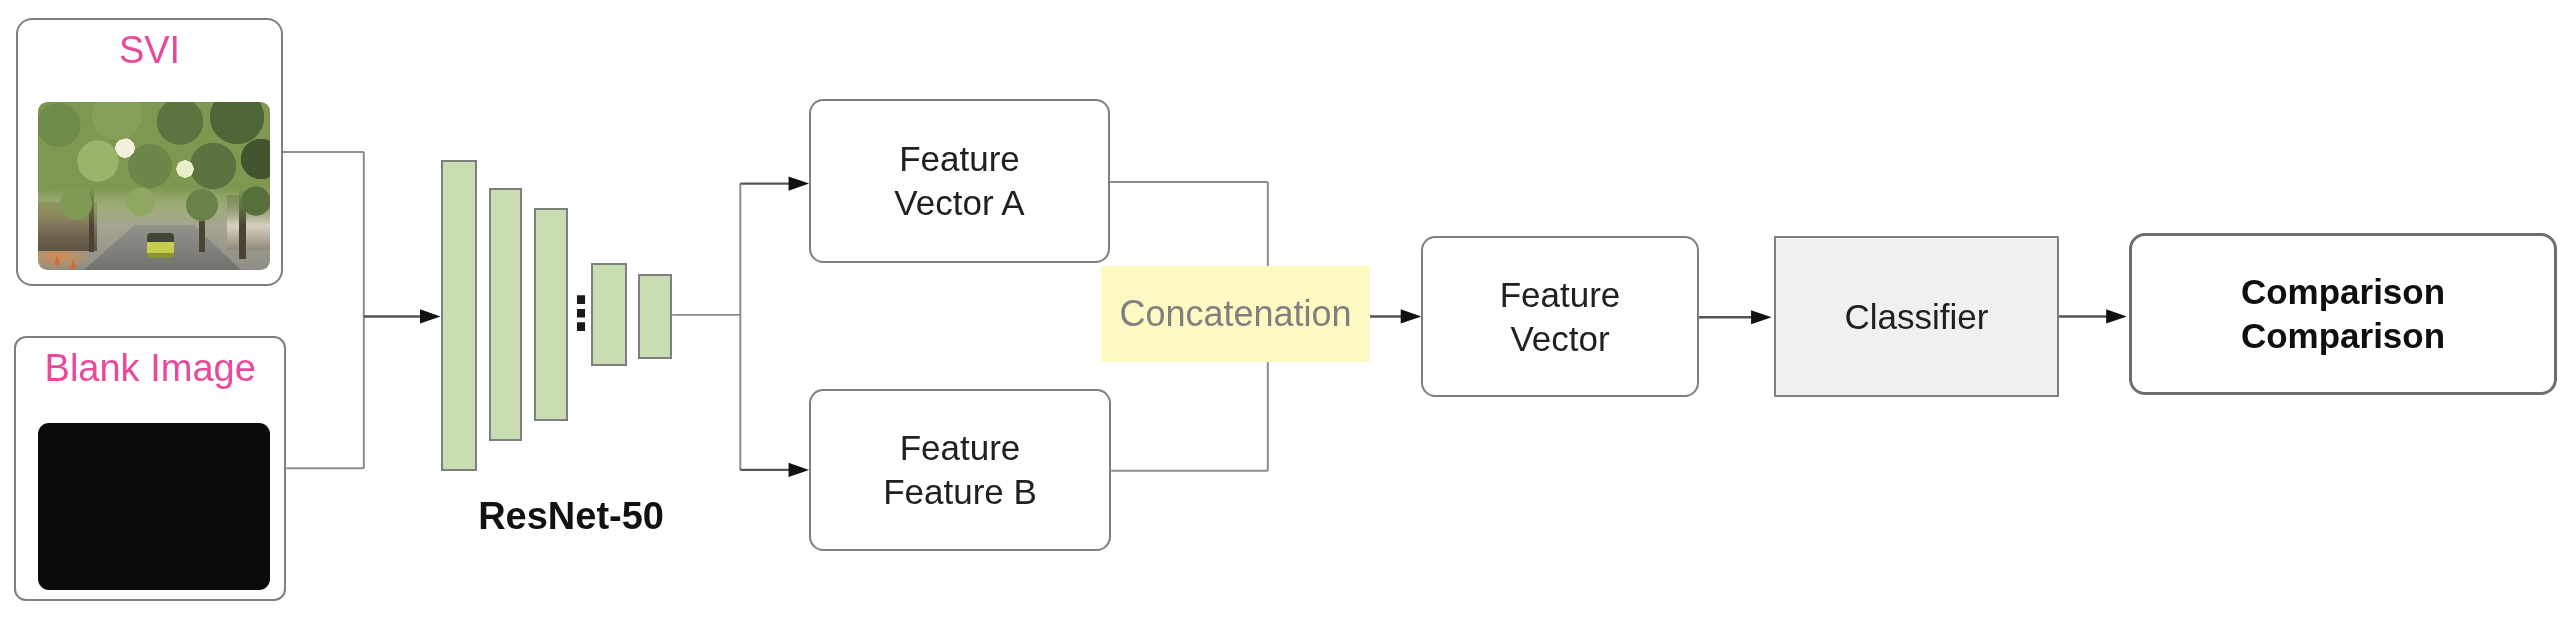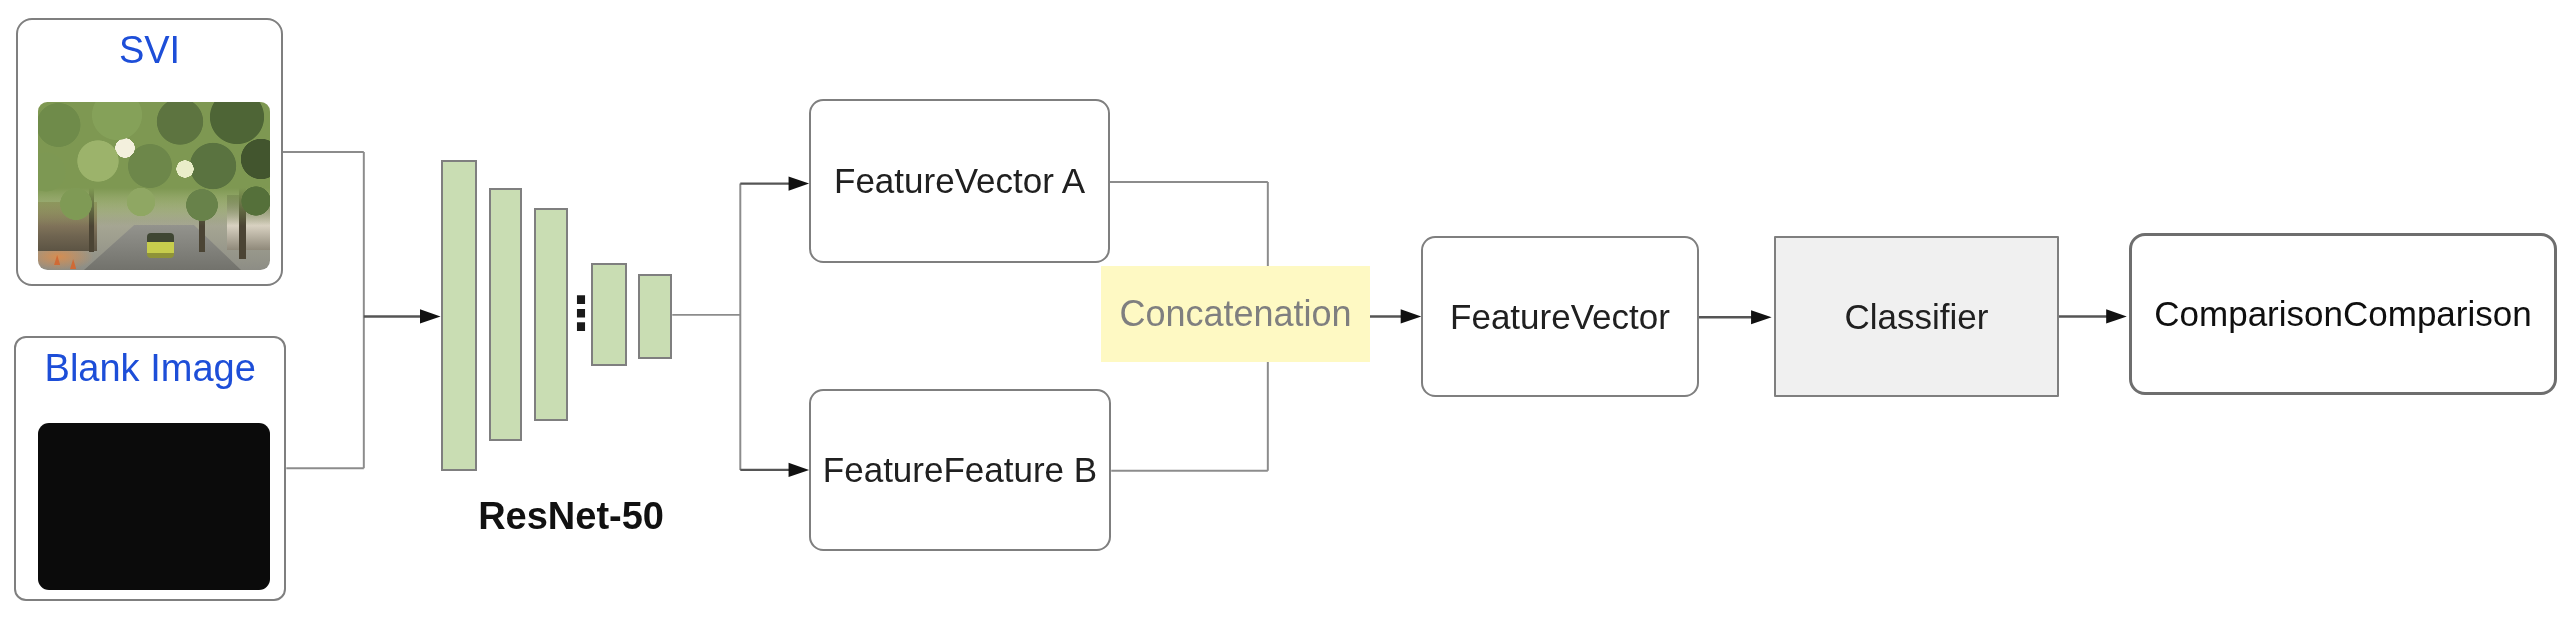--- a/index.html
+++ b/index.html
@@ -11,21 +11,21 @@
   .wire{fill:none;stroke:var(--line,#8c8c8c);stroke-width:2.5;}
   .arrow-shaft{fill:none;stroke:var(--arrow,#555555);stroke-width:3;}
   .head{fill:var(--arrowhead,#111111);stroke:none;}
 
   .node{position:absolute;box-sizing:border-box;background:#ffffff;z-index:2;}
   .rounded{border:2px solid var(--box-border,#7f7f7f);border-radius:16px;}
 
   .input-box{z-index:2;}
   .input-title{
     position:absolute;left:0;right:0;top:9.5px;text-align:center;
-    font-size:38px;line-height:1.1;color:#1d4ed8;
+    font-size:38px;line-height:1.1;color:#ec4899;
   }
   .thumb{position:absolute;overflow:hidden;}
 
   
   .photo{left:20px;top:82px;width:232px;height:168px;border-radius:9.5px;position:absolute;
     background:linear-gradient(180deg,#ded8c2 0px,#c9cda4 95px,#a8a894 119px,#8d8d85 168px);}
   .canopy{position:absolute;left:-8px;top:-9.5px;width:248px;height:136px;
     background-color:transparent;
     background-image:
       radial-gradient(circle 36px at 28.5px 32px,#6f8b4a 0 60%,transparent 62%),
@@ -68,25 +68,25 @@
 
   
   .bar{position:absolute;box-sizing:border-box;z-index:2;
     background:var(--bar-fill,#c9ddb3);border:2px solid var(--bar-border,#7f7f7f);}
   .dots{position:absolute;z-index:2;color:#1a1a1a;font-weight:bold;font-size:46px;
     line-height:51px;text-align:center;}
   .backbone-label{position:absolute;z-index:2;color:#111;font-weight:bold;font-size:38px;
     text-align:right;}
 
   
-  .txt-node{display:flex;flex-direction:row;align-items:center;justify-content:center;
+  .txt-node{display:flex;flex-direction:column;align-items:center;justify-content:center;
     text-align:center;font-size:35px;line-height:44px;color:#202020;}
   .classifier{background:var(--classifier-fill,#f0f0f0);border-radius:1px;}
   .output-box{border:3.2px solid var(--output-border,#6e6e6e);border-radius:16px;}
-  .output-box .ln{font-weight:normal;color:#0f0f0f;}
+  .output-box .ln{font-weight:bold;color:#0f0f0f;}
 
   .concat{position:absolute;z-index:3;display:flex;align-items:center;justify-content:center;
     background:#fef9c3;color:var(--concat-text,#7f7f7f);font-size:36px;}
 </style>
 </head>
 <body>
 
 <div class="canvas">
 
   <svg class="wires" width="2576" height="625" viewBox="0 0 3257 790">

